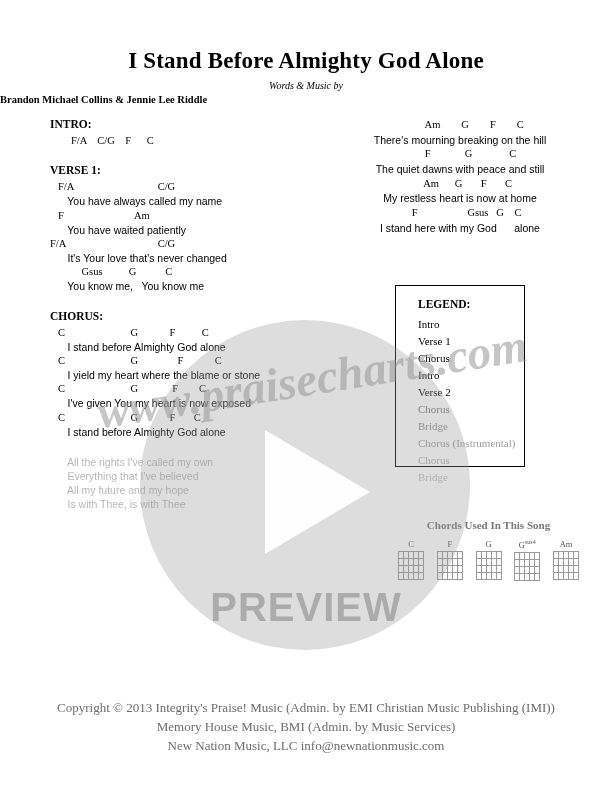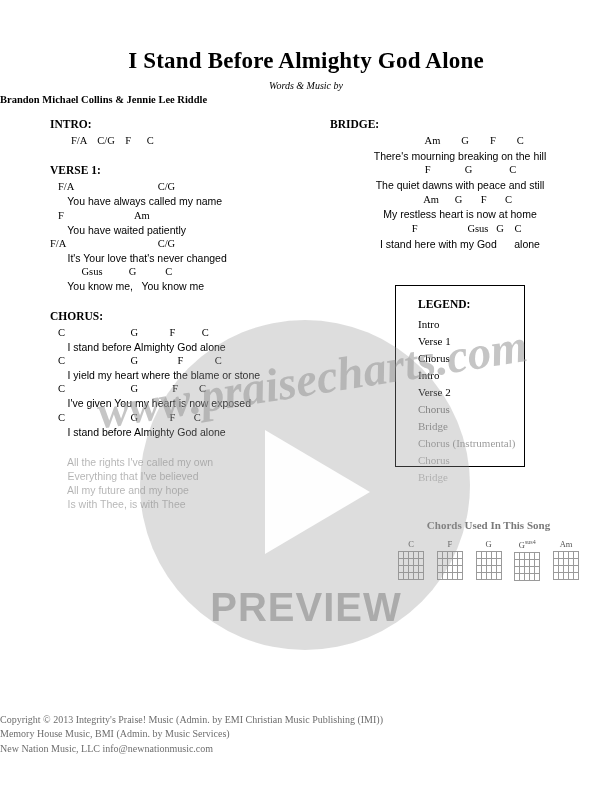--- a/index.html
+++ b/index.html
@@ -108,21 +108,22 @@
   .cu-name sup { font-size: 6px; }
   .grid { width: 26px; height: 28px; margin: 0 auto; position: relative; }
   .grid .v, .grid .h { position: absolute; background: #9a9a9a; }
   .grid .v { width: 1px; top: 0; bottom: 0; }
   .grid .h { height: 1px; left: 0; right: 0; }
 
   
   .footer {
     position: absolute;
     left: 0; right: 0; bottom: 36px;
-    font-size: 10px;
+    text-align: center;
+    font-size: 13px;
     color: #6d6d6d;
     line-height: 1.45;
   }
 
   
   .wm {
     position: absolute;
     left: 0; top: 0; width: 612px; height: 792px;
     pointer-events: none;
   }
@@ -207,21 +208,20 @@
         </div>
         <div class="block">
           <div class="lyricline faded">      All the rights I've called my own</div>
           <div class="lyricline faded">      Everything that I've believed</div>
           <div class="lyricline faded">      All my future and my hope</div>
           <div class="lyricline faded">      Is with Thee, is with Thee</div>
         </div>
       </div>
     <div class="col col-right" id="right-col">
         <div class="block">
-          <div class="section-label">BRIDGE:</div>
           <div class="rc chordline">           Am        G        F        C</div>
           <div class="rc lyricline">There's mourning breaking on the hill</div>
           <div class="rc chordline">        F             G              C</div>
           <div class="rc lyricline">The quiet dawns with peace and still</div>
           <div class="rc chordline">      Am      G       F       C</div>
           <div class="rc lyricline">My restless heart is now at home</div>
           <div class="rc chordline">     F                   Gsus   G    C</div>
           <div class="rc lyricline">I stand here with my God      alone</div>
         </div>
       </div>

